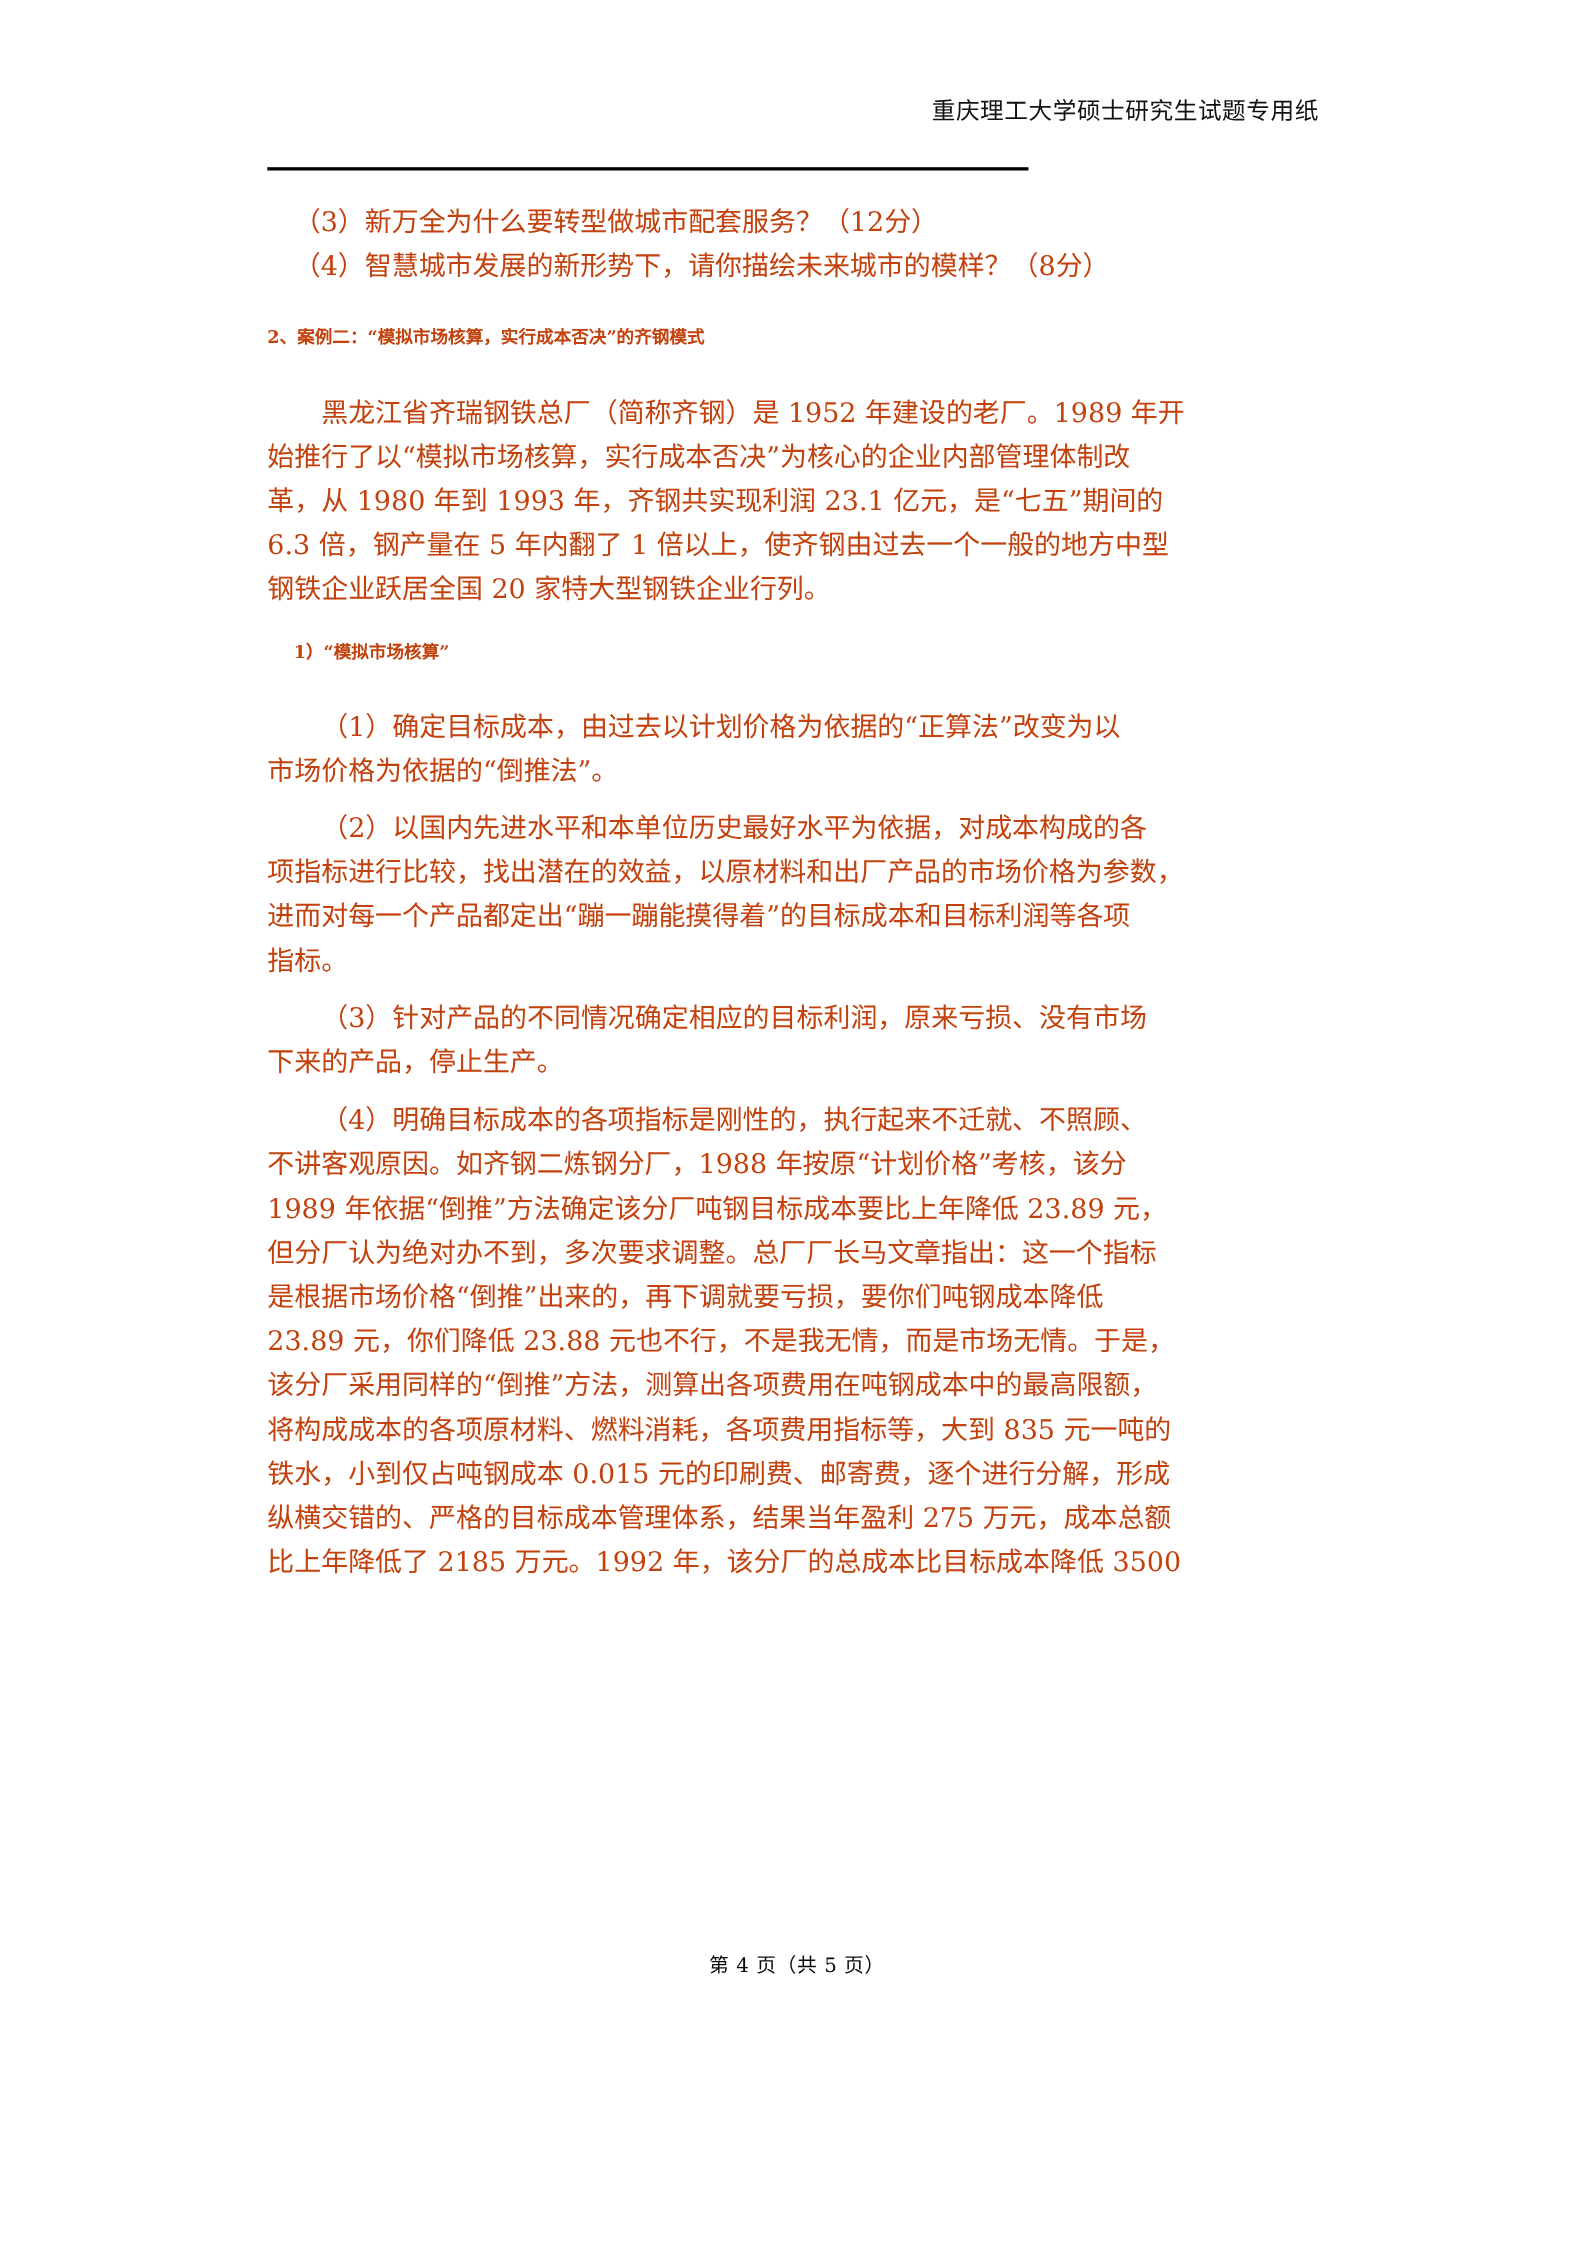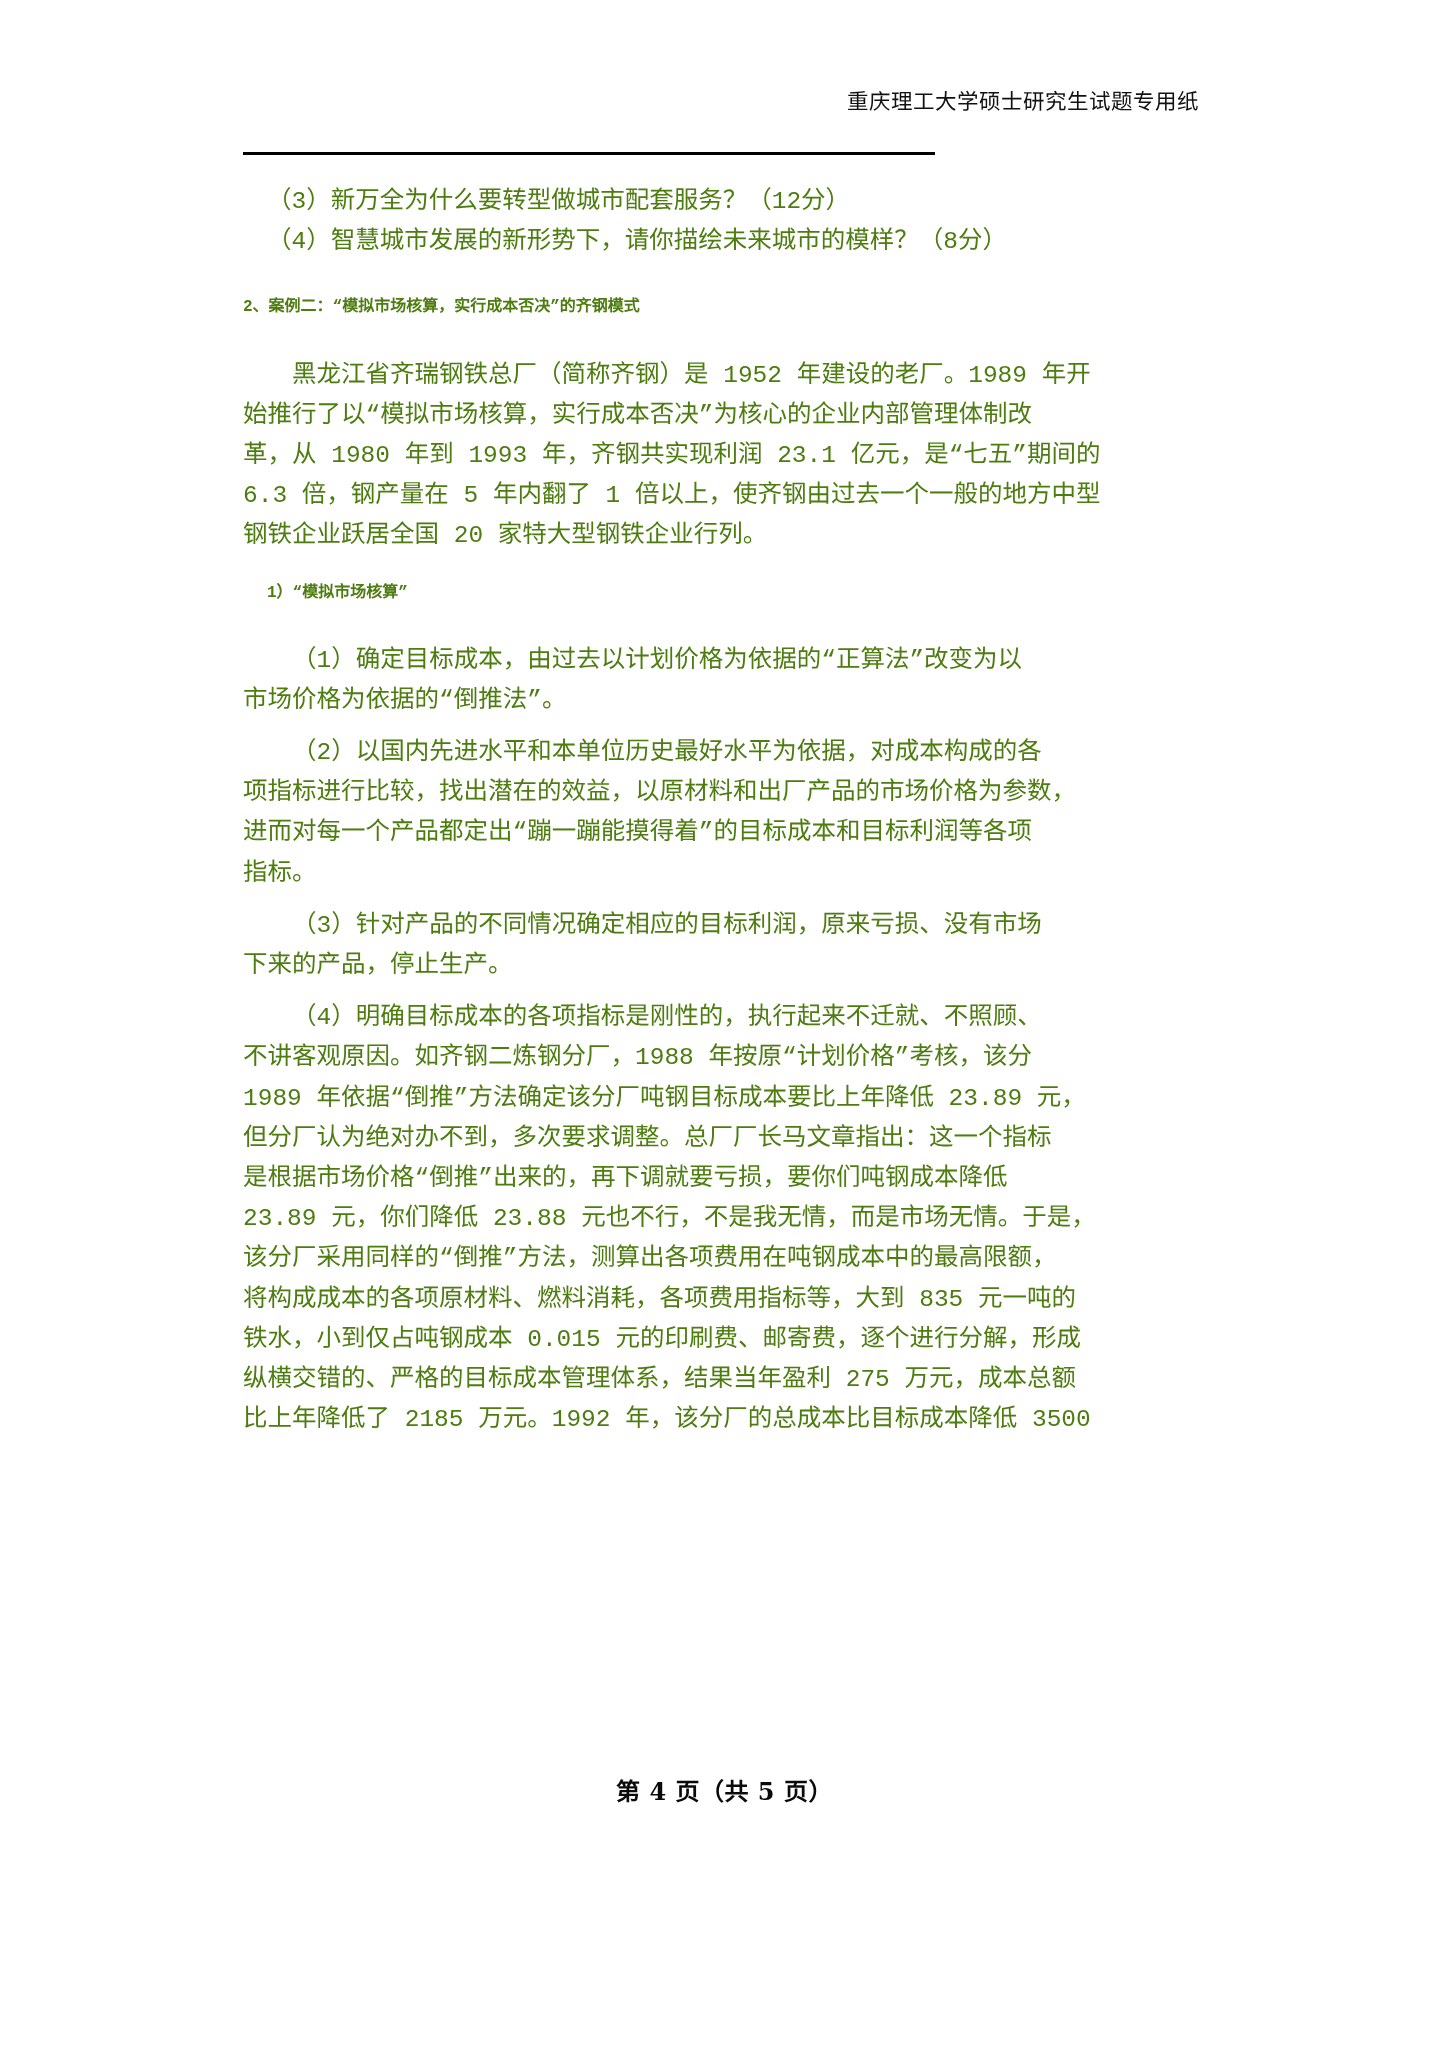--- a/index.html
+++ b/index.html
@@ -61,22 +61,21 @@
     top: 182px;
     width: 700px;
   }
 
   .line {
     font-size: 24.5px;
     line-height: 40.2px;
     height: 40.2px;
     white-space: nowrap;
     letter-spacing: 0px;
-    color: #4d7c0f;
-    font-family: Liberation Mono, monospace;
+    color: #c2410c;
   }
 
   .line.indent2 { padding-left: 49px; margin-top: 12px; }
   .line.indent1 { padding-left: 24px; }
 
   .line.head {
     font-size: 16px;
     font-weight: bold;
     line-height: 40.2px;
     height: 40.2px;
@@ -85,22 +84,22 @@
   .gap-sm { height: 16px; }
   .gap-md { height: 25px; }
 
   
   .footer {
     position: absolute;
     left: 0;
     top: 1772px;
     width: 1449px;
     text-align: center;
-    font-size: 24px;
-    font-weight: bold;
+    font-size: 18px;
+    font-weight: normal;
     letter-spacing: 0.5px;
     color: #0a0a0a;
   }
 </style>
 </head>
 <body>
 
 <div class="page">
 
   <div class="header-area">

